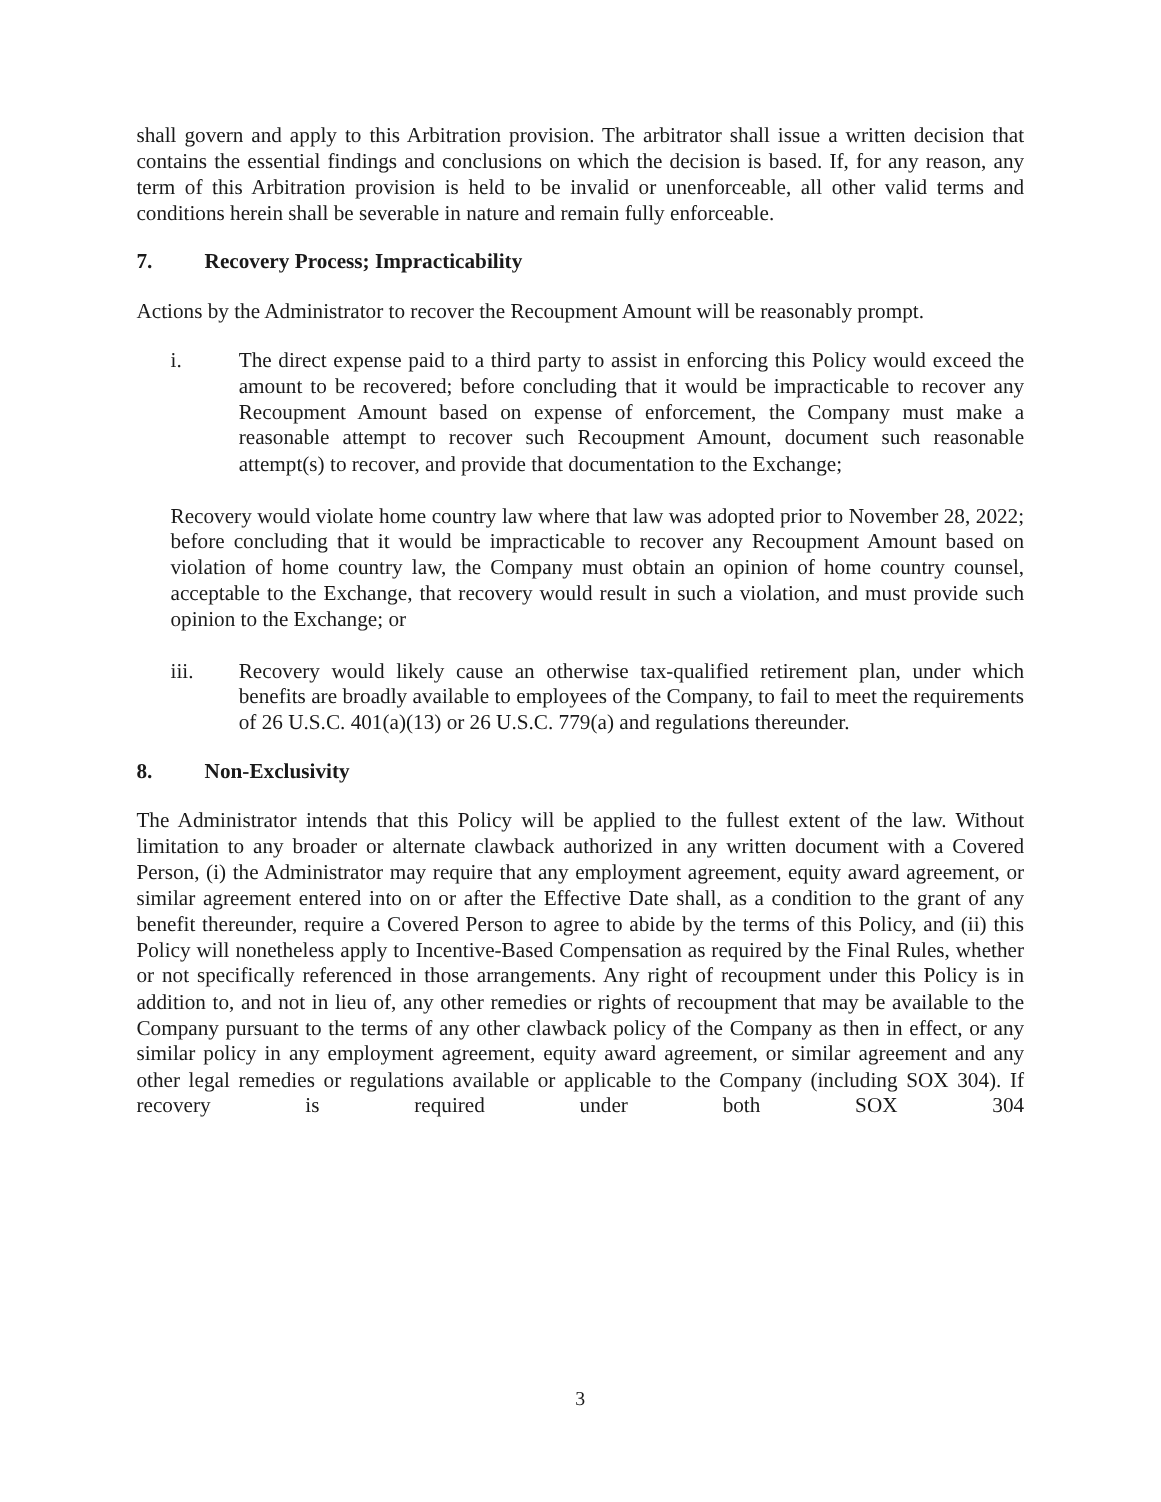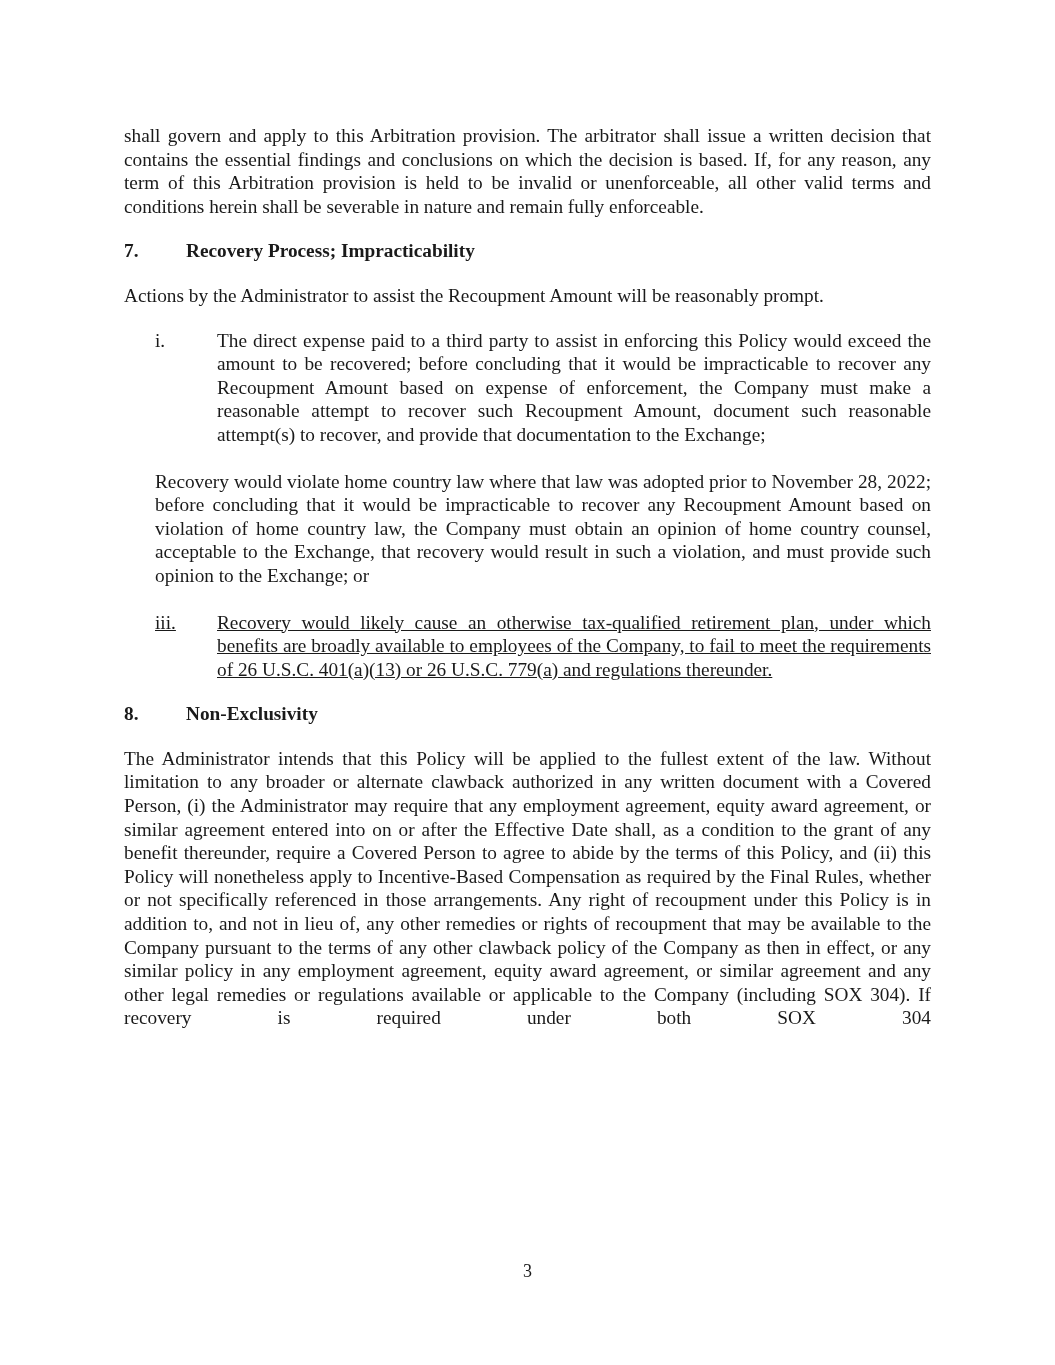--- a/index.html
+++ b/index.html
@@ -1,18 +1,18 @@
 <!DOCTYPE html>
 <html><head>
 <meta charset="utf-8">
 <style>
   html, body { margin: 0; padding: 0; background: #ffffff; }
   body { width: 1055px; height: 1365px; position: relative; overflow: hidden; }
   .page {
-    position: absolute; left: 124px; top: 124px; width: 807px;
+    position: absolute; left: 124px; top: 112px; width: 807px;
     font-family: "Liberation Serif", serif; font-size: 19.3px; line-height: 23.6px;
     color: #1a1a1a;
   }
   p { margin: 0; text-align: justify; }
   .para { margin-bottom: 21px; }
   .heading { font-weight: bold; display: flex; margin-bottom: 21px; }
   .heading .num { width: 62px; flex: none; }
   .list-item { display: flex; margin-left: 31px; margin-bottom: 23px; }
   .list-item .marker { width: 62px; flex: none; }
   .list-item p { flex: 1; }
@@ -24,30 +24,30 @@
 </head>
 <body>
 
 <div class="page">
   <p class="para">shall govern and apply to this Arbitration provision.  The arbitrator shall issue a written decision that contains the essential findings and conclusions on which the decision is based.  If, for any reason, any term of this Arbitration provision is held to be invalid or unenforceable, all other valid terms and conditions herein shall be severable in nature and remain fully enforceable.</p>
 
   <div class="heading">
     <span class="num">7.</span>
     <span>Recovery Process; Impracticability</span>
   </div>
-  <p class="para">Actions by the Administrator to assist the Recoupment Amount will be reasonably prompt.</p>
+  <p class="para">Actions by the Administrator to recover the Recoupment Amount will be reasonably prompt.</p>
 
   <div class="list-item">
     <span class="marker">i.</span>
     <p>The direct expense paid to a third party to assist in enforcing this Policy would exceed the amount to be recovered; before concluding that it would be impracticable to recover any Recoupment Amount based on expense of enforcement, the Company must make a reasonable attempt to recover such Recoupment Amount, document such reasonable attempt(s) to recover, and provide that documentation to the Exchange;</p>
   </div>
   <div class="list-item">
     <p>Recovery would violate home country law where that law was adopted prior to November 28, 2022; before concluding that it would be impracticable to recover any Recoupment Amount based on violation of home country law, the Company must obtain an opinion of home country counsel, acceptable to the Exchange, that recovery would result in such a violation, and must provide such opinion to the Exchange; or</p>
   </div>
-  <div class="list-item" style="margin-bottom:21px;text-decoration:underline;">
+  <div class="list-item" style="margin-bottom:21px;">
     <span class="marker">iii.</span>
     <p>Recovery would likely cause an otherwise tax-qualified retirement plan, under which benefits are broadly available to employees of the Company, to fail to meet the requirements of 26 U.S.C. 401(a)(13) or 26 U.S.C. 779(a) and regulations thereunder.</p>
   </div>
 
   <div class="heading">
     <span class="num">8.</span>
     <span>Non-Exclusivity</span>
   </div>
   <p class="para" style="text-align-last: justify;">The Administrator intends that this Policy will be applied to the fullest extent of the law.  Without limitation to any broader or alternate clawback authorized in any written document with a Covered Person, (i) the Administrator may require that any employment agreement, equity award agreement, or similar agreement entered into on or after the Effective Date shall, as a condition to the grant of any benefit thereunder, require a Covered Person to agree to abide by the terms of this Policy, and (ii) this Policy will nonetheless apply to Incentive-Based Compensation as required by the Final Rules, whether or not specifically referenced in those arrangements.  Any right of recoupment under this Policy is in addition to, and not in lieu of, any other remedies or rights of recoupment that may be available to the Company pursuant to the terms of any other clawback policy of the Company as then in effect, or any similar policy in any employment agreement, equity award agreement, or similar agreement and any other legal remedies or regulations available or applicable to the Company (including SOX 304).  If recovery is required under both SOX 304</p>
 </div>

